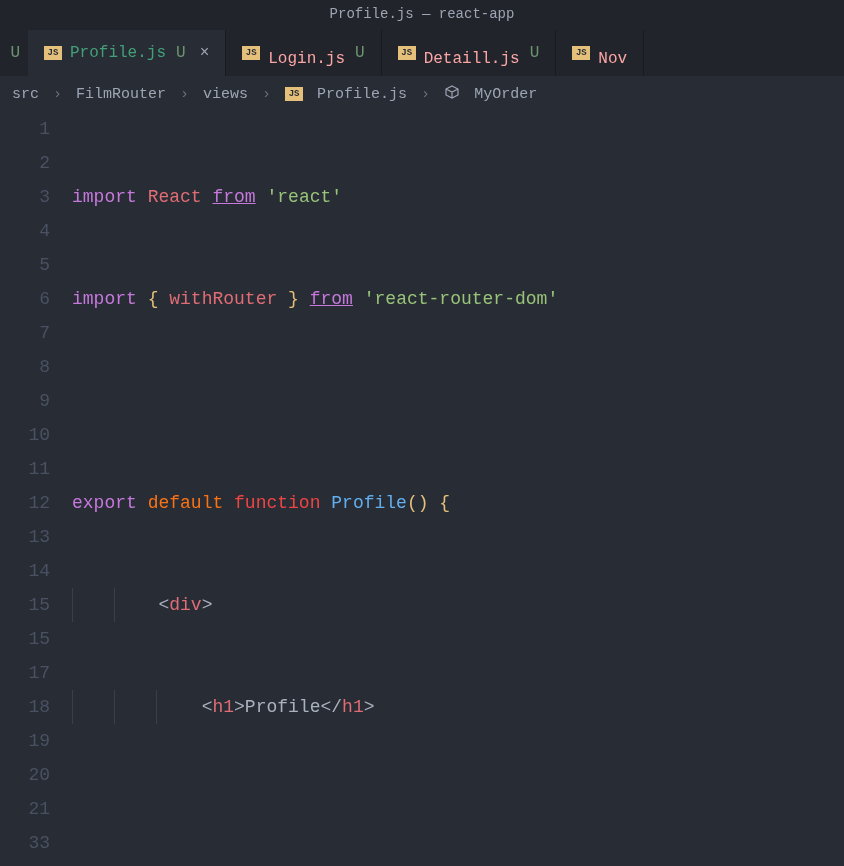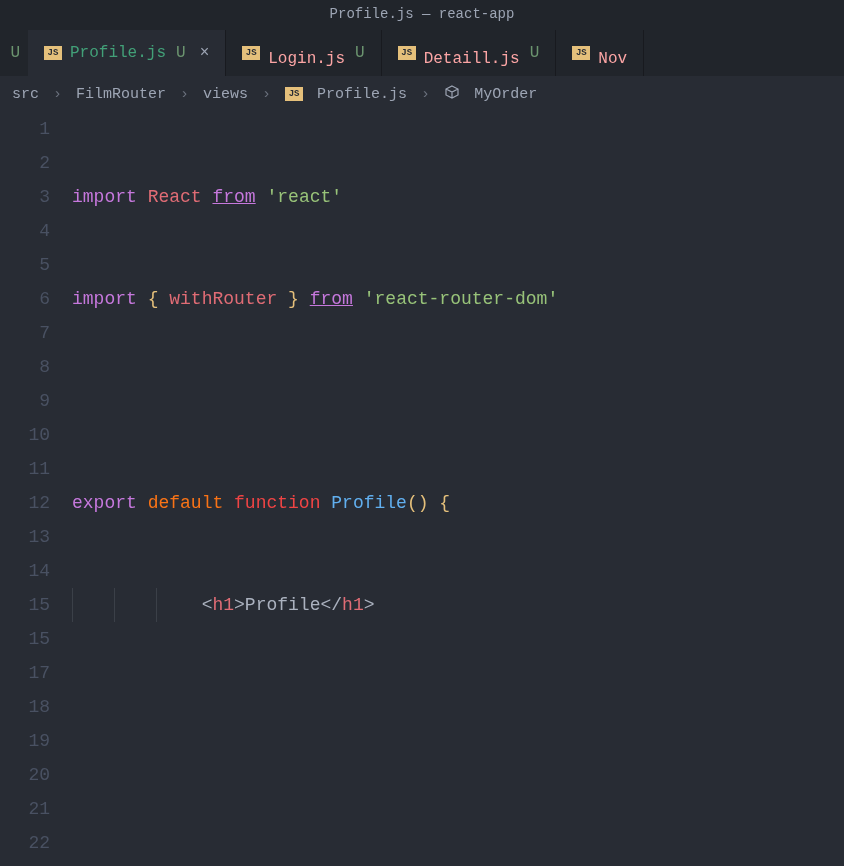--- a/index.html
+++ b/index.html
@@ -199,27 +199,28 @@
     <div class="line-num">12</div>
     <div class="line-num">13</div>
     <div class="line-num">14</div>
     <div class="line-num">15</div>
     <div class="line-num">15</div>
     <div class="line-num">17</div>
     <div class="line-num">18</div>
     <div class="line-num">19</div>
     <div class="line-num">20</div>
     <div class="line-num">21</div>
-    <div class="line-num">22</div>
+    <div class="line-num">33</div>
   </div>
   <div class="code">
     <div class="code-line"><span class="kw-import">import</span> <span class="ident">React</span> <span class="kw-from">from</span> <span class="string">'react'</span></div>
     <div class="code-line"><span class="kw-import">import</span> <span class="brace">{</span> <span class="ident">withRouter</span> <span class="brace">}</span> <span class="kw-from">from</span> <span class="string">'react-router-dom'</span></div>
     <div class="code-line"></div>
     <div class="code-line"><span class="kw-export">export</span> <span class="kw-default">default</span> <span class="kw-function">function</span> <span class="ident-def">Profile</span><span class="brace">()</span> <span class="brace">{</span></div>
+    <div class="code-line"><span class="indent-guide" style="left:0px"></span><span class="indent-guide" style="left:42px"></span>        <span class="tag-bracket">&lt;</span><span class="tag">div</span><span class="tag-bracket">&gt;</span></div>
     <div class="code-line"><span class="indent-guide" style="left:0px"></span><span class="indent-guide" style="left:42px"></span><span class="indent-guide" style="left:84px"></span>            <span class="tag-bracket">&lt;</span><span class="tag">h1</span><span class="tag-bracket">&gt;</span><span class="text">Profile</span><span class="tag-bracket">&lt;/</span><span class="tag">h1</span><span class="tag-bracket">&gt;</span></div>
     
     
     
     
     
     
     
     
     

